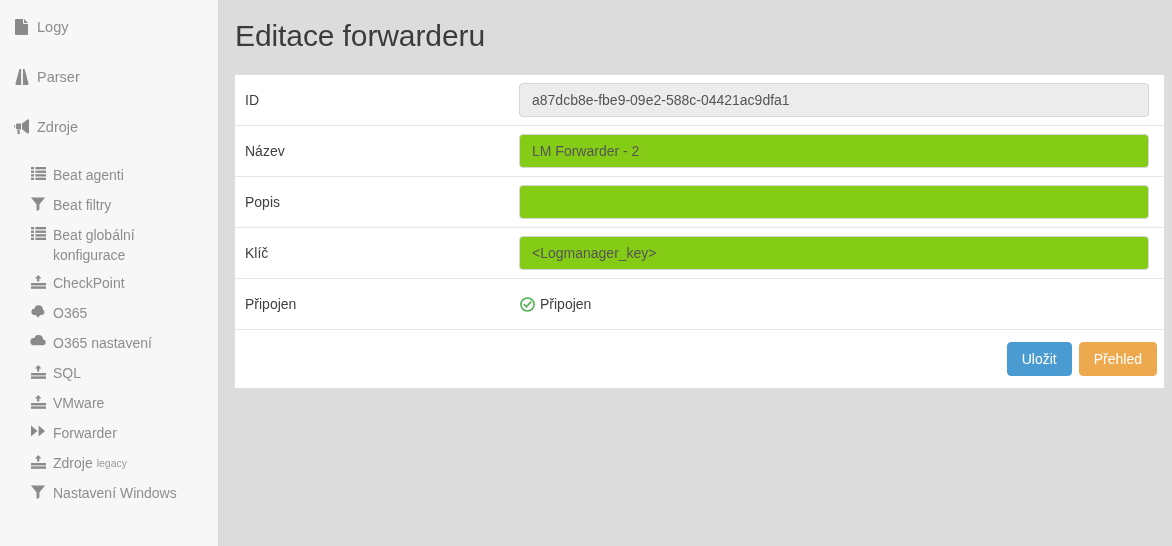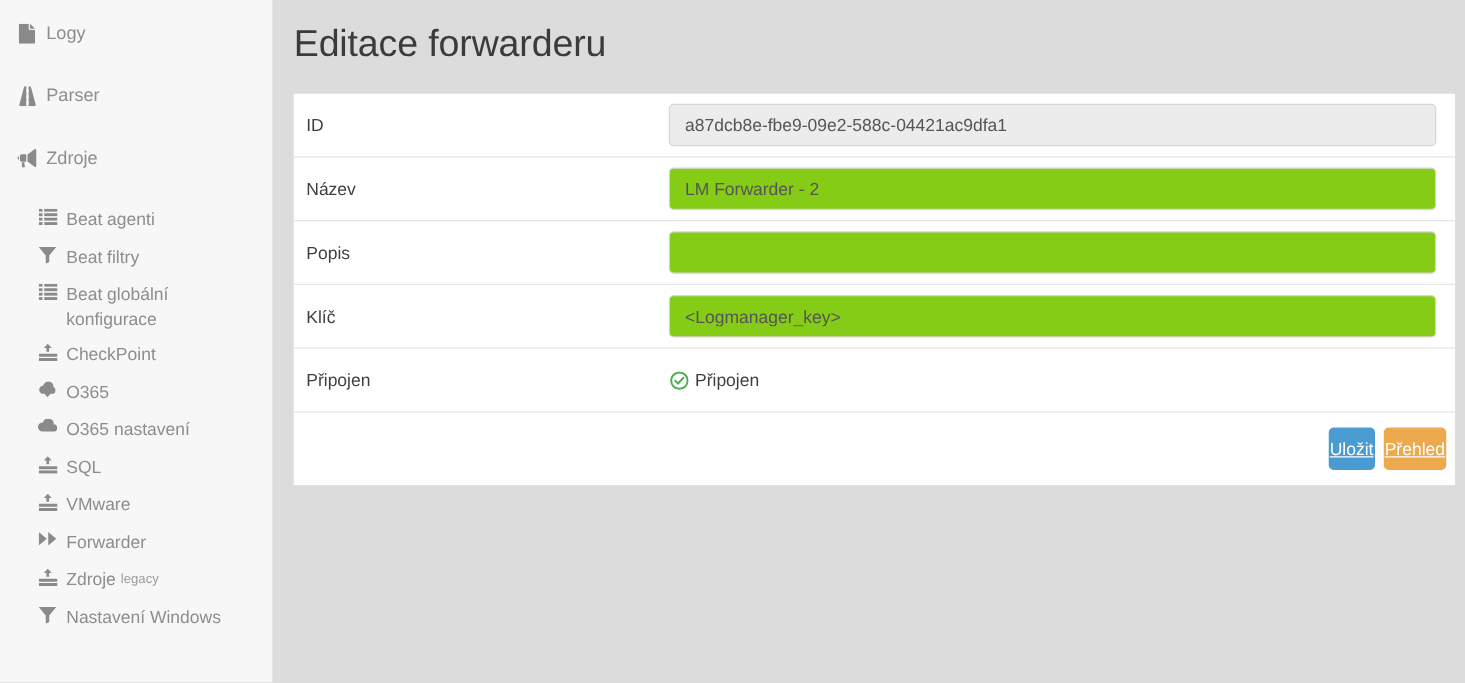--- a/index.html
+++ b/index.html
@@ -114,21 +114,20 @@
 
   .f-label {
     flex: 0 0 256px;
     padding-left: 10px;
     font-size: 14px;
     color: #3f3f3f;
   }
   .f-value {
     flex: 1 1 auto;
     padding-right: 7px;
-    margin-left: 16px;
   }
 
   .inp {
     display: block;
     width: 100%;
     height: 34px;
     line-height: 32px;
     padding: 0 12px;
     font-family: "Liberation Sans", sans-serif;
     font-size: 14px;
@@ -165,24 +164,23 @@
     padding: 12px 7px 12px 0;
     min-height: 56px;
   }
   .btn {
     font-family: "Liberation Sans", sans-serif;
     font-size: 14px;
     line-height: 18px;
     color: #fff;
     border: 1px solid transparent;
     border-radius: 4px;
-    padding: 7px 0;
+    padding: 7px 14px;
     cursor: pointer;
     margin-left: 7px;
-    text-decoration: underline;
   }
   .btn-primary { background: #4a9bd1; border-color: #4a9bd1; }
   .btn-warning { background: #eda94d; border-color: #eda94d; }
 </style>
 </head>
 <body>
 
 <nav id="sidebar">
 
 

